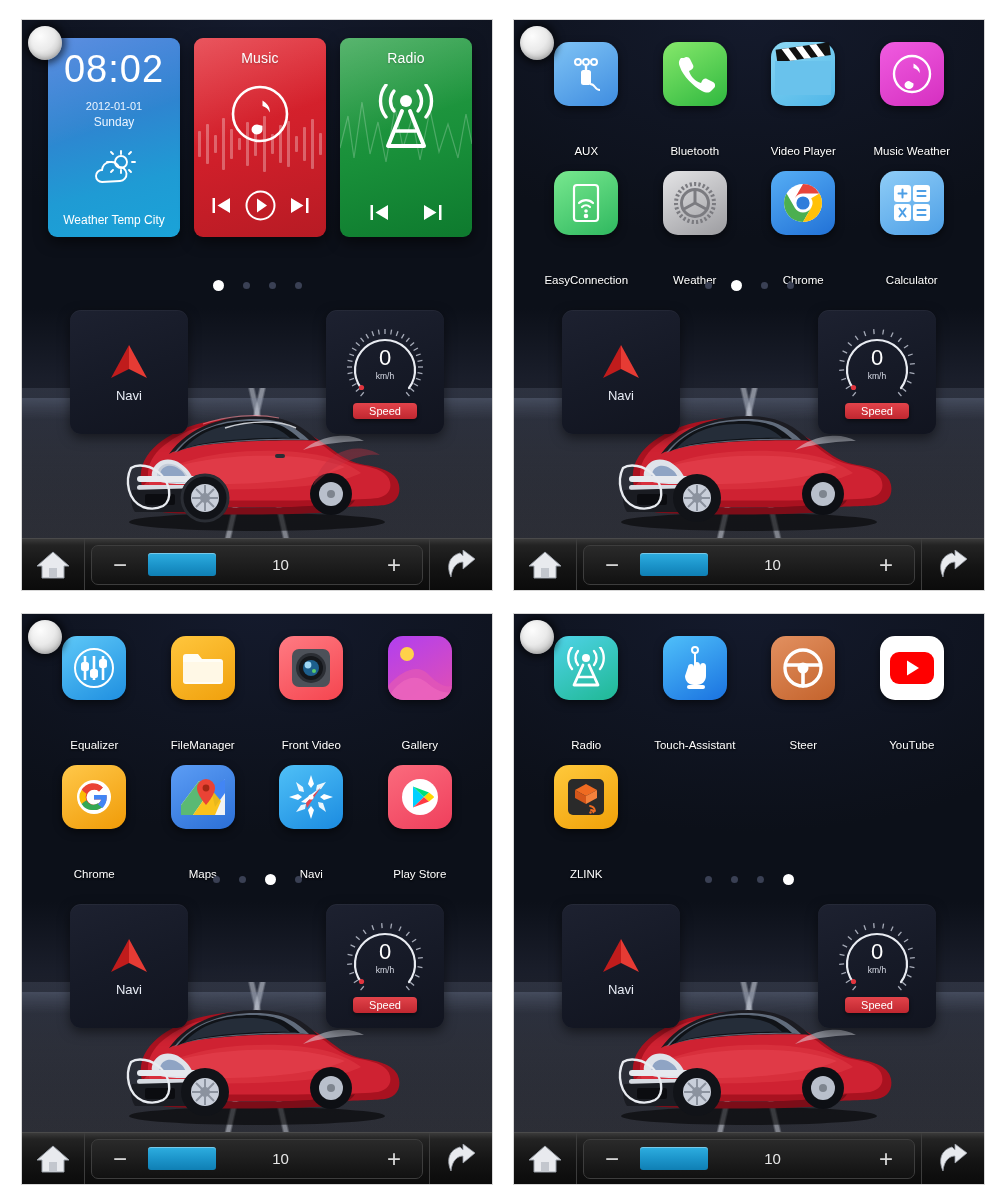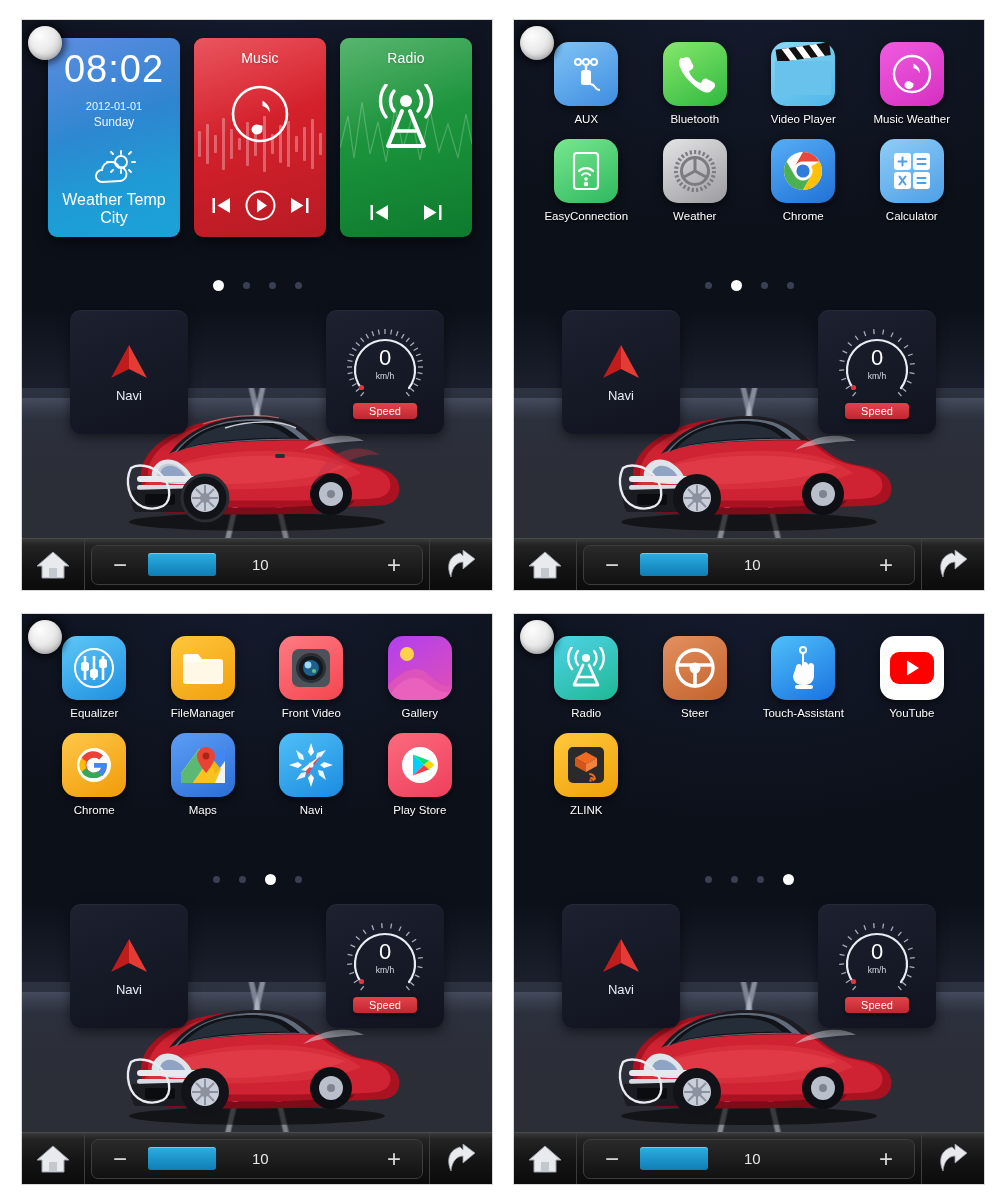--- a/index.html
+++ b/index.html
@@ -80,37 +80,37 @@
     pointer-events:none;
   }
   .tile-clock { background: linear-gradient(165deg,#2f6fd8 0%, #2f84d0 40%, #1f9bd4 72%, #1aa3d8 100%); }
   .tile-music { background: linear-gradient(165deg,#e32631 0%, #cf1f2a 55%, #b71b24 100%); }
   .tile-radio { background: linear-gradient(165deg,#2aa046 0%, #19903a 55%, #0e7a2e 100%); }
   .w-title { text-align:center; color:#fff; font-size:14px; margin-top:12px; letter-spacing:.2px; text-shadow:0 1px 2px rgba(0,0,0,.3);}
   .clock-time { text-align:center; color:#fff; font-size:38px; font-weight:300; letter-spacing:1px; margin-top:12px; line-height:1; }
   .clock-date { text-align:center; color:#eaf4ff; font-size:11px; margin-top:12px; }
   .clock-day { text-align:center; color:#eaf4ff; font-size:12px; margin-top:3px; }
   .clock-wicon { display:flex; justify-content:center; margin-top:20px; }
-  .clock-foot { position:absolute; left:0; right:0; bottom:10px; text-align:center; color:#fff; font-size:16px; }
+  .clock-foot { position:absolute; left:0; right:0; bottom:10px; text-align:center; color:#fff; font-size:12px; }
   .mid-icon { display:flex; justify-content:center; align-items:center; margin-top:14px; }
   .ctrls { position:absolute; left:0; right:0; bottom:16px; display:flex; justify-content:center; align-items:center; gap:14px; }
   .ctrls.radio { gap:34px; }
   .bars { position:absolute; left:0; right:0; top:70px; height:72px; display:flex; align-items:center; justify-content:space-between; opacity:.30; padding:0 4px; }
   .bars i { display:block; width:3px; background:#fff; border-radius:1px; }
   .wave { position:absolute; left:0; right:0; top:50px; height:90px; opacity:.22; }
 
   
   .dots { position:absolute; left:0; right:0; top:262px; display:flex; justify-content:center; gap:19px; z-index:6; }
   .dots i { width:7px; height:7px; border-radius:50%; background:#3a4054; display:block; }
   .dots i.on { width:11px; height:11px; background:#ffffff; margin:-2px 0; }
 
   
   .apps { position:absolute; left:0; right:0; top:22px; z-index:6; padding: 0 18px; }
   .approw { display:grid; grid-template-columns: repeat(4,1fr); margin-bottom:14px; }
-  .app { display:flex; flex-direction:column; align-items:center; }
+  .app { display:flex; flex-direction:column; align-items:center;gap:32px; }
   .appicon { width:64px; height:64px; border-radius:15px; position:relative; overflow:hidden;
              box-shadow:0 3px 8px rgba(0,0,0,.55); display:flex; align-items:center; justify-content:center; }
   .applabel { margin-top:7px; color:#fff; font-size:11.5px; white-space:nowrap; text-shadow:0 1px 2px #000; }
 
   
   .cards { position:absolute; left:0; right:0; top:290px; height:124px; z-index:6; }
   .card {
     position:absolute; top:0; width:118px; height:124px; border-radius:11px;
     background: linear-gradient(160deg,#1d2130 0%, #161a27 50%, #11141f 100%);
     box-shadow: 0 4px 12px rgba(0,0,0,.5), inset 0 1px 0 rgba(255,255,255,.045);
@@ -142,21 +142,21 @@
   .volbar {
     flex:1; height:40px; margin:0 6px; border-radius:7px;
     background: linear-gradient(180deg,#2a2a2a,#111);
     border:1px solid #3d3d3d;
     display:flex; align-items:center; position:relative;
   }
   .vminus, .vplus { width:56px; text-align:center; color:#dcdcdc; font-size:24px; line-height:1; font-weight:300; }
   .vfill { width:68px; height:23px; border-radius:3px;
            background: linear-gradient(180deg,#2eaee0 0%, #1b93c9 55%, #0f7fb4 100%);
            box-shadow: inset 0 1px 0 rgba(255,255,255,.35); }
-  .vval { flex:1; color:#e6e6e6; font-size:15px;margin-left:36px; }
+  .vval { flex:1; text-align:center; color:#e6e6e6; font-size:15px;margin-left:36px; }
   .vspacer { flex:1; }
 </style>
 </head>
 <body>
 
 <div id="grid">
 
   <div class="panel">
     <div class="screen">
       <div class="knob"></div>
@@ -961,39 +961,39 @@
                 <circle cx="22" cy="11" r="4" fill="#fff" stroke="none"></circle>
                 <path d="M14 4a11 11 0 000 14M30 4a11 11 0 010 14"></path>
                 <path d="M8 0a18 18 0 000 22M36 0a18 18 0 010 22"></path>
                 <path d="M19 18L10 38h24L25 18" stroke-width="2.8" stroke-linejoin="round"></path>
                 <path d="M15 30h14"></path>
               </svg>
             </div>
             <div class="applabel">Radio</div>
           </div>
           <div class="app">
-            <div class="appicon" style="background:linear-gradient(150deg,#e29060,#c4632c)">
-              <svg width="46" height="46" viewBox="0 0 46 46" fill="none" stroke="#fff" stroke-width="3.4">
-                <circle cx="23" cy="23" r="18"></circle>
-                <circle cx="23" cy="23" r="5.5" fill="#fff" stroke="none"></circle>
-                <path d="M6 20h34M23 28.5V41" stroke-width="3.6" stroke-linecap="round"></path>
-              </svg>
-            </div>
-            <div class="applabel">Steer</div>
-          </div>
-          <div class="app">
             <div class="appicon" style="background:linear-gradient(150deg,#4fc0fa,#1a72e0)">
               <svg width="40" height="46" viewBox="0 0 40 46">
                 <circle cx="20" cy="5" r="3" fill="none" stroke="#fff" stroke-width="2"></circle>
                 <path d="M20 8v12" stroke="#fff" stroke-width="2"></path>
                 <path d="M13 22c0-2 1.5-3 3-3s3 1 3 3v-2c0-2 1.5-3 3-3s3 1 3 3v1c0-2 1.5-3 3-3s3 1 3 3v10c0 5-4 9-9 9h-3c-5 0-9-4-9-9z" fill="#fff"></path>
                 <rect x="12" y="40" width="18" height="4" rx="2" fill="#fff"></rect>
               </svg>
             </div>
             <div class="applabel">Touch-Assistant</div>
+          </div>
+          <div class="app">
+            <div class="appicon" style="background:linear-gradient(150deg,#e29060,#c4632c)">
+              <svg width="46" height="46" viewBox="0 0 46 46" fill="none" stroke="#fff" stroke-width="3.4">
+                <circle cx="23" cy="23" r="18"></circle>
+                <circle cx="23" cy="23" r="5.5" fill="#fff" stroke="none"></circle>
+                <path d="M6 20h34M23 28.5V41" stroke-width="3.6" stroke-linecap="round"></path>
+              </svg>
+            </div>
+            <div class="applabel">Steer</div>
           </div>
           <div class="app">
             <div class="appicon" style="background:#ffffff">
               <svg width="46" height="34" viewBox="0 0 46 34">
                 <rect x="1" y="1" width="44" height="32" rx="9" fill="#ff0000"></rect>
                 <path d="M18 9.5l12 7.5-12 7.5z" fill="#fff"></path>
               </svg>
             </div>
             <div class="applabel">YouTube</div>
           </div>

